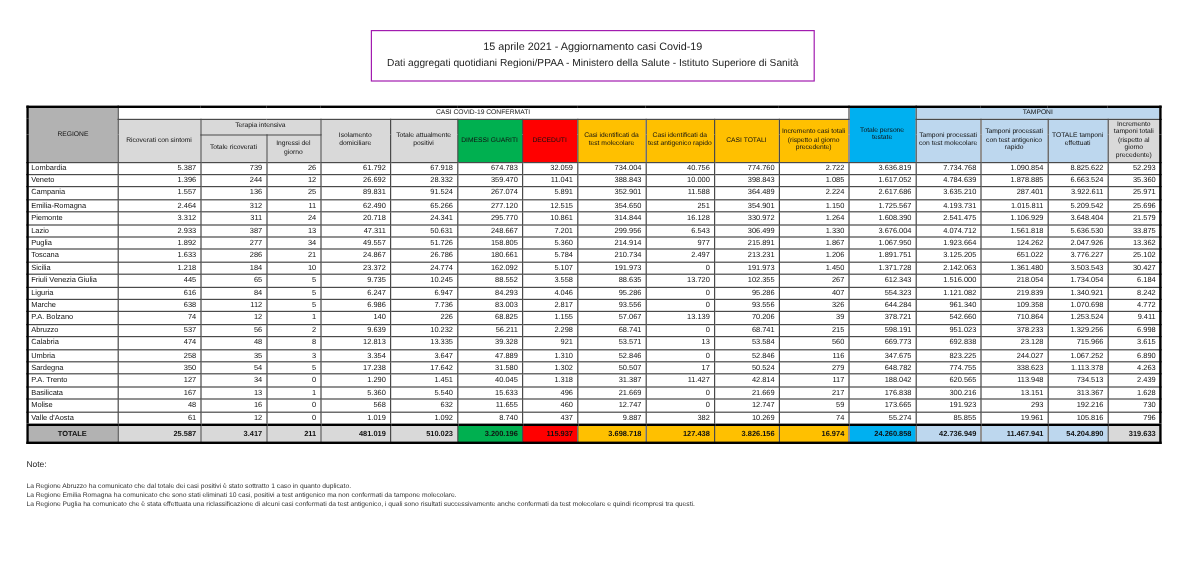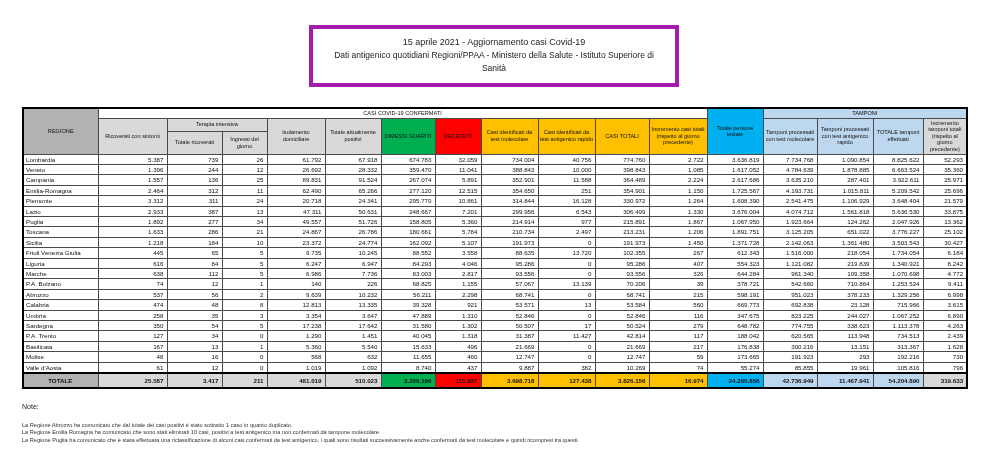--- a/index.html
+++ b/index.html
@@ -7,21 +7,21 @@
   body {
     width: 988px; height: 473px;
     font-family: "Liberation Sans", sans-serif;
     color: #1a1a1a;
     position: relative;
     overflow: hidden;
   }
   .title-box {
     margin: 25px auto 0 auto;
     width: 370px;
-    border: 4px solid #a21caf;
+    border: 1px solid #a21caf;
     text-align: center;
     padding: 7px 8px 8px 8px;
   }
   .title-line1 { font-size: 9px; line-height: 13px; color: #222; }
   .title-line2 { font-size: 8.5px; line-height: 13px; color: #222; }
 
   table.covid {
     margin: 20px 0 0 22px;
     border-collapse: collapse;
     table-layout: fixed;
@@ -80,21 +80,21 @@
 
   .notes { margin: 14px 0 0 22px; }
   .notes-heading { font-size: 7px; color: #222; margin-bottom: 12px; }
   .notes-line { font-size: 5.6px; line-height: 7.2px; color: #333; }
 </style>
 </head>
 <body>
 
 <div class="title-box">
   <div class="title-line1">15 aprile 2021 - Aggiornamento casi Covid-19</div>
-  <div class="title-line2">Dati antigenico quotidiani Regioni/PPAA - Ministero della Salute - Istituto Superiore di Sanità</div>
+  <div class="title-line2">Dati aggregati quotidiani Regioni/PPAA - Ministero della Salute - Istituto Superiore di Sanità</div>
 </div>
 
 <table class="covid">
   <colgroup>
     <col style="width:75px">
       <col style="width:69px">
       <col style="width:55px">
       <col style="width:45px">
     <col style="width:58px">
       <col style="width:56px">

